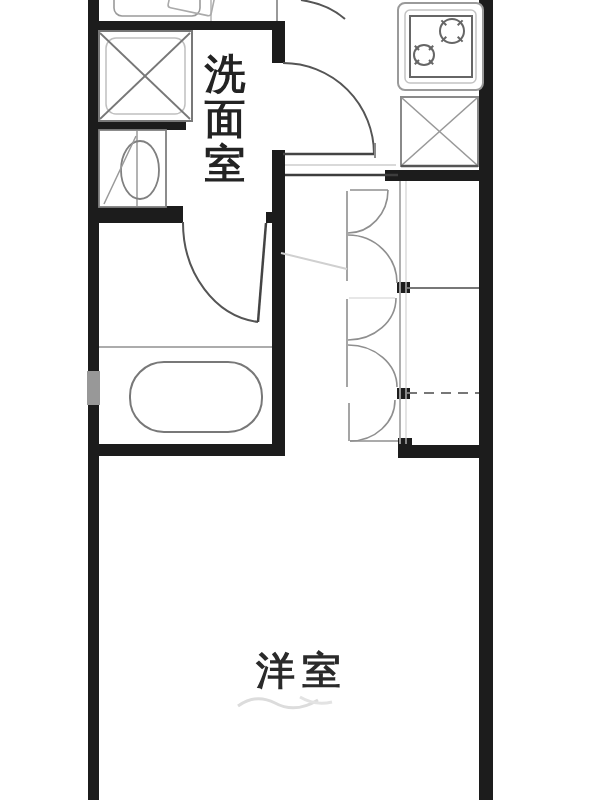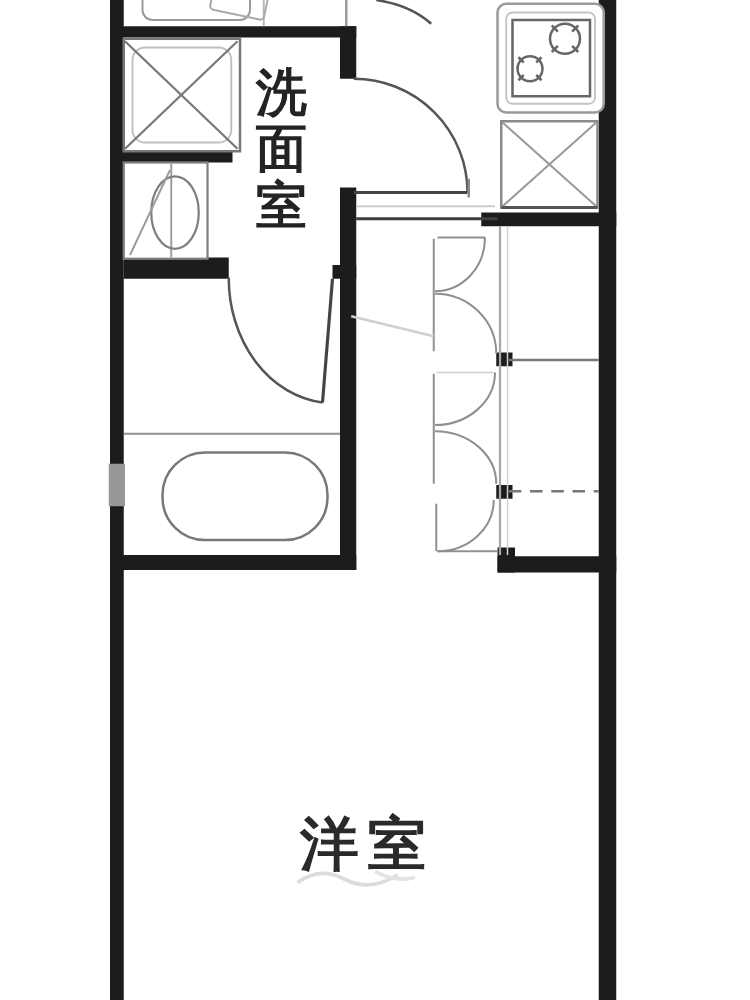--- a/index.html
+++ b/index.html
@@ -12,22 +12,22 @@
   }
   .plan-svg{position:absolute;left:0;top:0;}
   .label-v{
     position:absolute;left:200px;top:52px;width:50px;
     display:flex;flex-direction:column;align-items:center;
     font-weight:700;font-size:41px;line-height:45px;
     color:#232323;
     font-family:"DejaVu Sans","Liberation Sans",sans-serif;
   }
   .label-h{
-    position:absolute;left:240px;top:644px;
-    font-weight:700;font-size:47px;letter-spacing:7px;
+    position:absolute;left:256px;top:644px;
+    font-weight:700;font-size:39px;letter-spacing:7px;
     color:#2a2a2a;
     font-family:"DejaVu Sans","Liberation Sans",sans-serif;
     white-space:nowrap;
   }
 </style>
 </head>
 <body>
 
 <div class="canvas">
 

